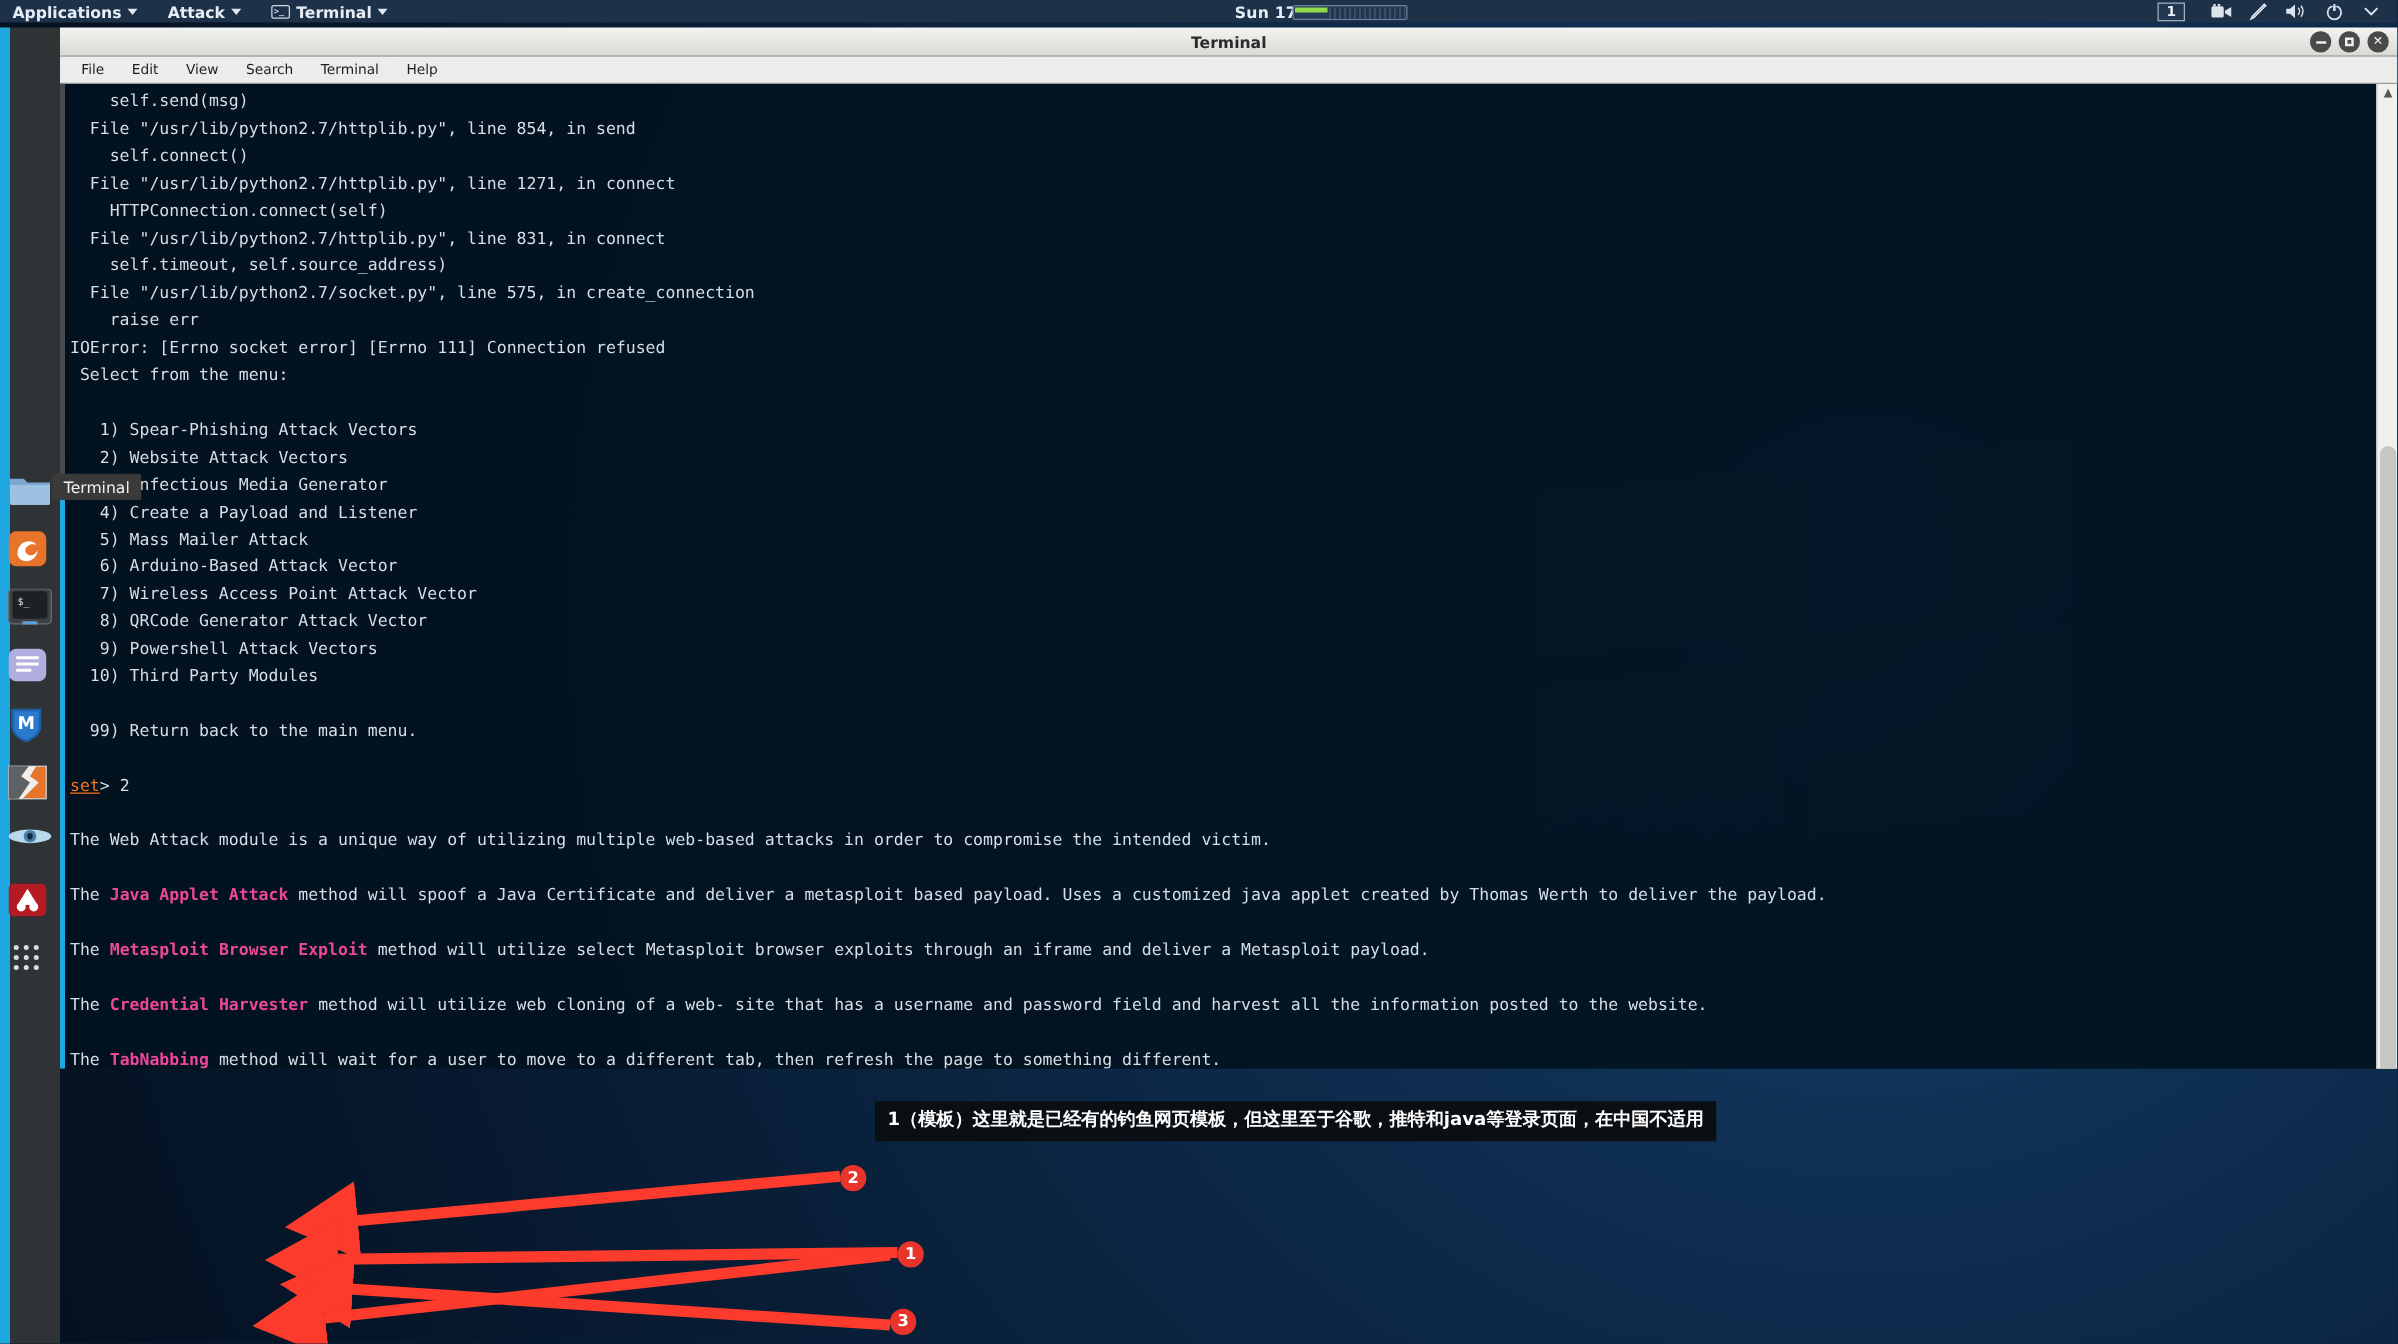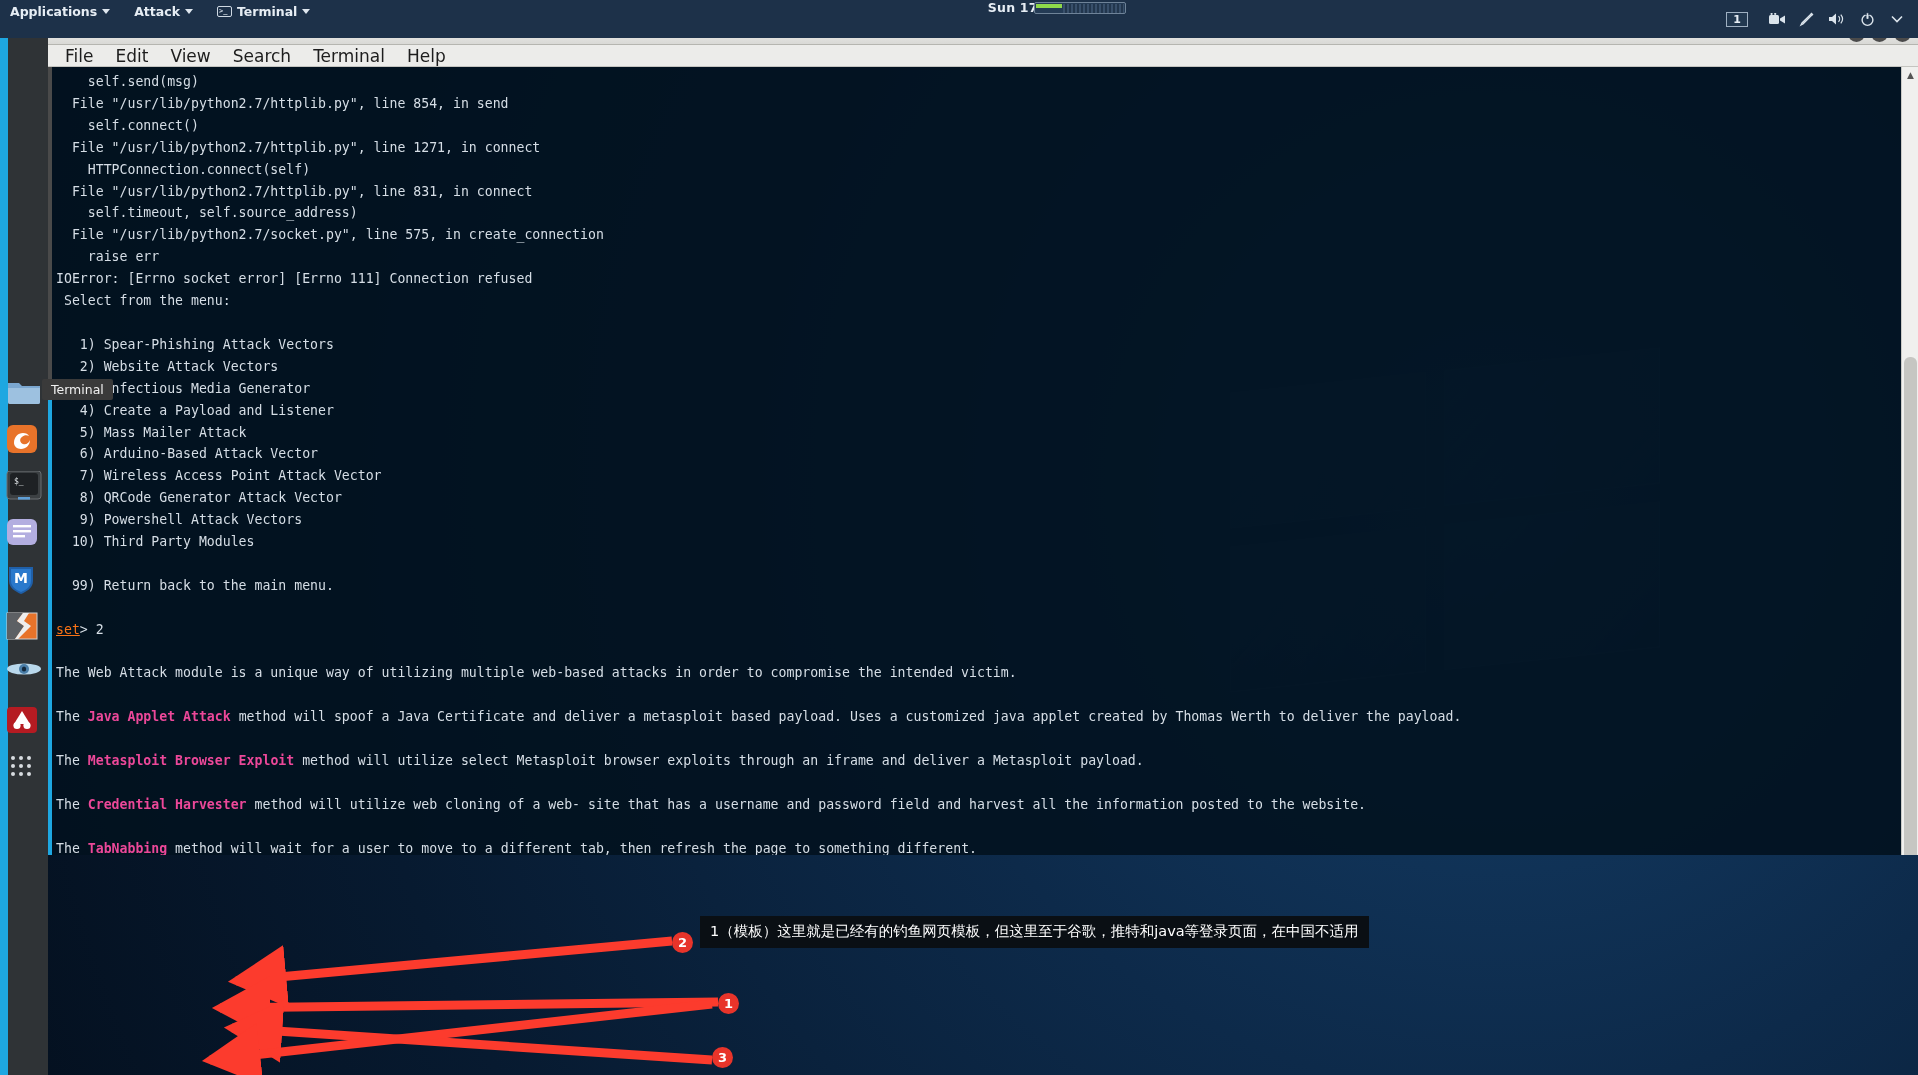--- a/index.html
+++ b/index.html
@@ -29,23 +29,23 @@
     background: linear-gradient(135deg, rgba(60,150,210,.33), rgba(30,90,150,.12));
     border: 1px solid rgba(120,190,235,.18);
   }
   .wp-logo i:nth-child(1){ left:0;    top:0;    width:196px; height:136px;}
   .wp-logo i:nth-child(2){ left:214px;top:0;    width:216px; height:136px;}
   .wp-logo i:nth-child(3){ left:0;    top:154px;width:196px; height:146px;}
   .wp-logo i:nth-child(4){ left:214px;top:154px;width:216px; height:146px;}
 
   
   .top-panel {
-    position: absolute; left: 0; top: 0; width: 1918px; height: 38px;
+    position: absolute; left: 0; top: 0; width: 1918px; height: 18px;
     background: #1d3149;
-    display: flex; 
+    display: flex; align-items: center;
     color: #e6edf4;
     font-size: 12.5px; font-weight: bold;
     font-family: "DejaVu Sans", sans-serif;
     z-index: 60;
   }
   .tp-item { display: flex; align-items: center; gap: 5px; padding: 0 12px; height: 22px; white-space: nowrap; }
   .tp-item.first { padding-left: 10px; }
   .caret { width: 0; height: 0; border-left: 4px solid transparent; border-right: 4px solid transparent; border-top: 5px solid #dfe7ef; }
   .term-mini {
     width: 15px; height: 11px; border: 1.4px solid #cfd9e3; border-radius: 2px;
@@ -99,21 +99,21 @@
     font-size: 12.5px; color: #2b2b2b; font-weight: bold;
   }
   .win-btns { position: absolute; right: 7px; top: 3px; display: flex; gap: 6px; }
   .wb { width: 17px; height: 17px; border-radius: 50%; background: #4a4a4a; color: #efefef;
         display: flex; align-items: center; justify-content: center; font-size: 10px; line-height: 1;}
   .wb .dash { width: 8px; height: 2px; background: #efefef; }
   .wb .sq { width: 7px; height: 7px; border: 2px solid #efefef; }
   .menubar {
     height: 22px; background: #ececea; border-bottom: 1px solid #c4c4c0;
     display: flex; align-items: center; padding-left: 6px; gap: 0px;
-    font-size: 17px; color: #1d1d1d;
+    font-size: 11px; color: #1d1d1d;
   }
   .menubar span { padding: 0 11px; }
 
   .term-body {
     position: absolute; left: 0; top: 45px; width: 1870px; height: 788px;
     background: rgba(2,18,31,0.90);
     overflow: hidden;
   }
   .term-edge { position: absolute; left: 0; top: 0; width: 4px; height: 100%; background: #1ea7e1; }
   .term-edge-top { position: absolute; left: 0; top: 0; width: 4px; height: 325px; background: #4a4a4a; }
@@ -441,20 +441,20 @@
       <path d="M672,941 L236,981" stroke="#fc3b2d" stroke-width="9" fill="none" marker-end="url(#ah)"></path>
 
       <path d="M718,1002 L220,1008" stroke="#fc3b2d" stroke-width="9" fill="none" marker-end="url(#ah)"></path>
 
       <path d="M712,1060 L232,1028" stroke="#fc3b2d" stroke-width="9" fill="none" marker-end="url(#ah)"></path>
 
       <path d="M712,1004 L210,1060" stroke="#fc3b2d" stroke-width="9" fill="none" marker-end="url(#ah)"></path>
     </svg>
 
     <div class="anno-num" style="left:672px; top:932px;">2</div>
-    <div class="anno-box" style="left:700px; top:916px;">1（模板）这里就是已经有的钓鱼网页模板，但这里至于谷歌，推特和java等登录页面，在中国不适用</div>
+    <div class="anno-box" style="left:700px; top:881px;font-weight:bold;">1（模板）这里就是已经有的钓鱼网页模板，但这里至于谷歌，推特和java等登录页面，在中国不适用</div>
 
     <div class="anno-num" style="left:718px; top:993px;">1</div>
 
     <div class="anno-num" style="left:712px; top:1047px;">3</div>
   </div>
 
 </div>
 
 </body></html>

